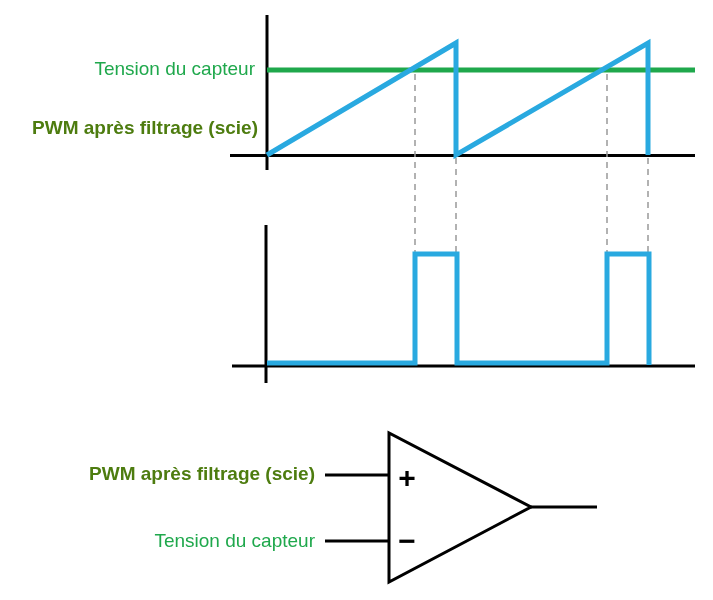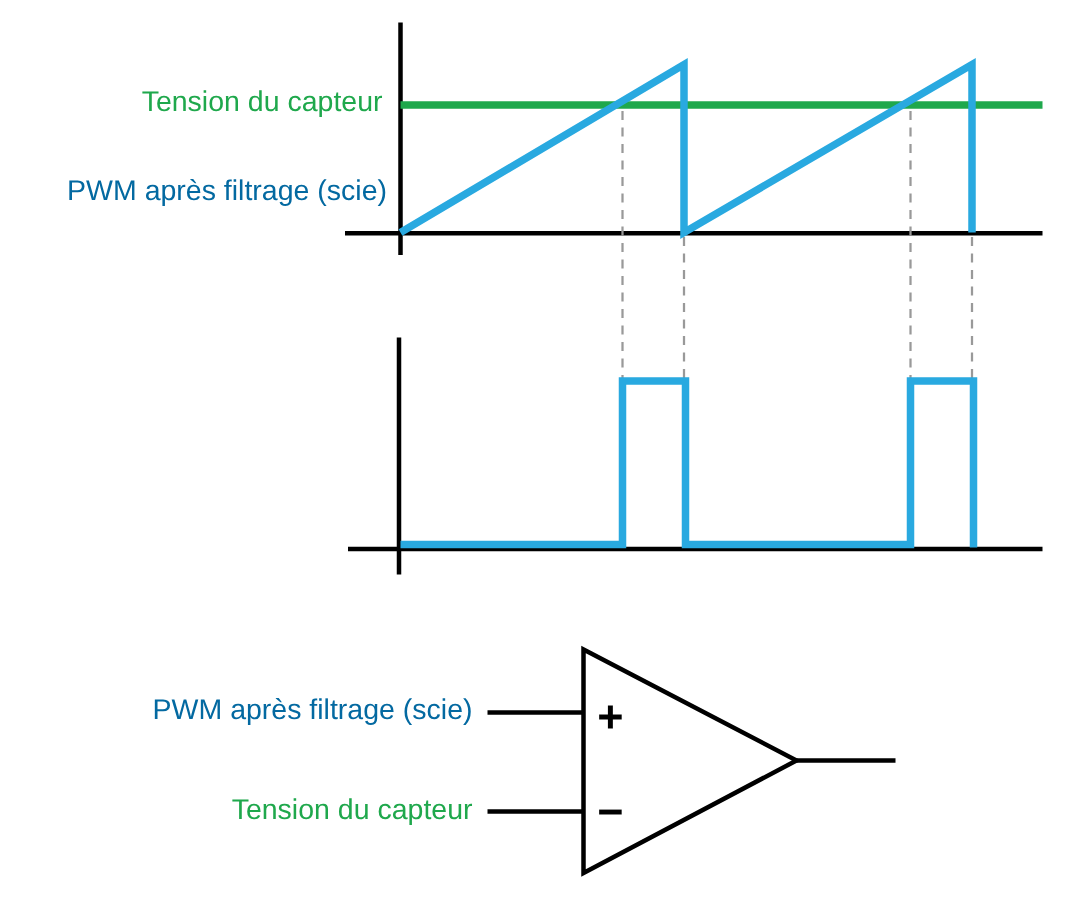--- a/index.html
+++ b/index.html
@@ -21,21 +21,21 @@
     top: 0;
   }
   .label {
     position: absolute;
     font-size: 19px;
     line-height: 22px;
     white-space: nowrap;
     text-align: center;
   }
   .label-green { color: #1FA84C; }
-  .label-blue  { color: #0369a1; }
+  .label-blue  { color: #4d7c0f; font-weight: bold; }
   .opamp-sign {
     font-family: "Liberation Sans", sans-serif;
     font-weight: bold;
     fill: #000000;
   }
 </style>
 </head>
 <body>
 
 <div class="stage">

